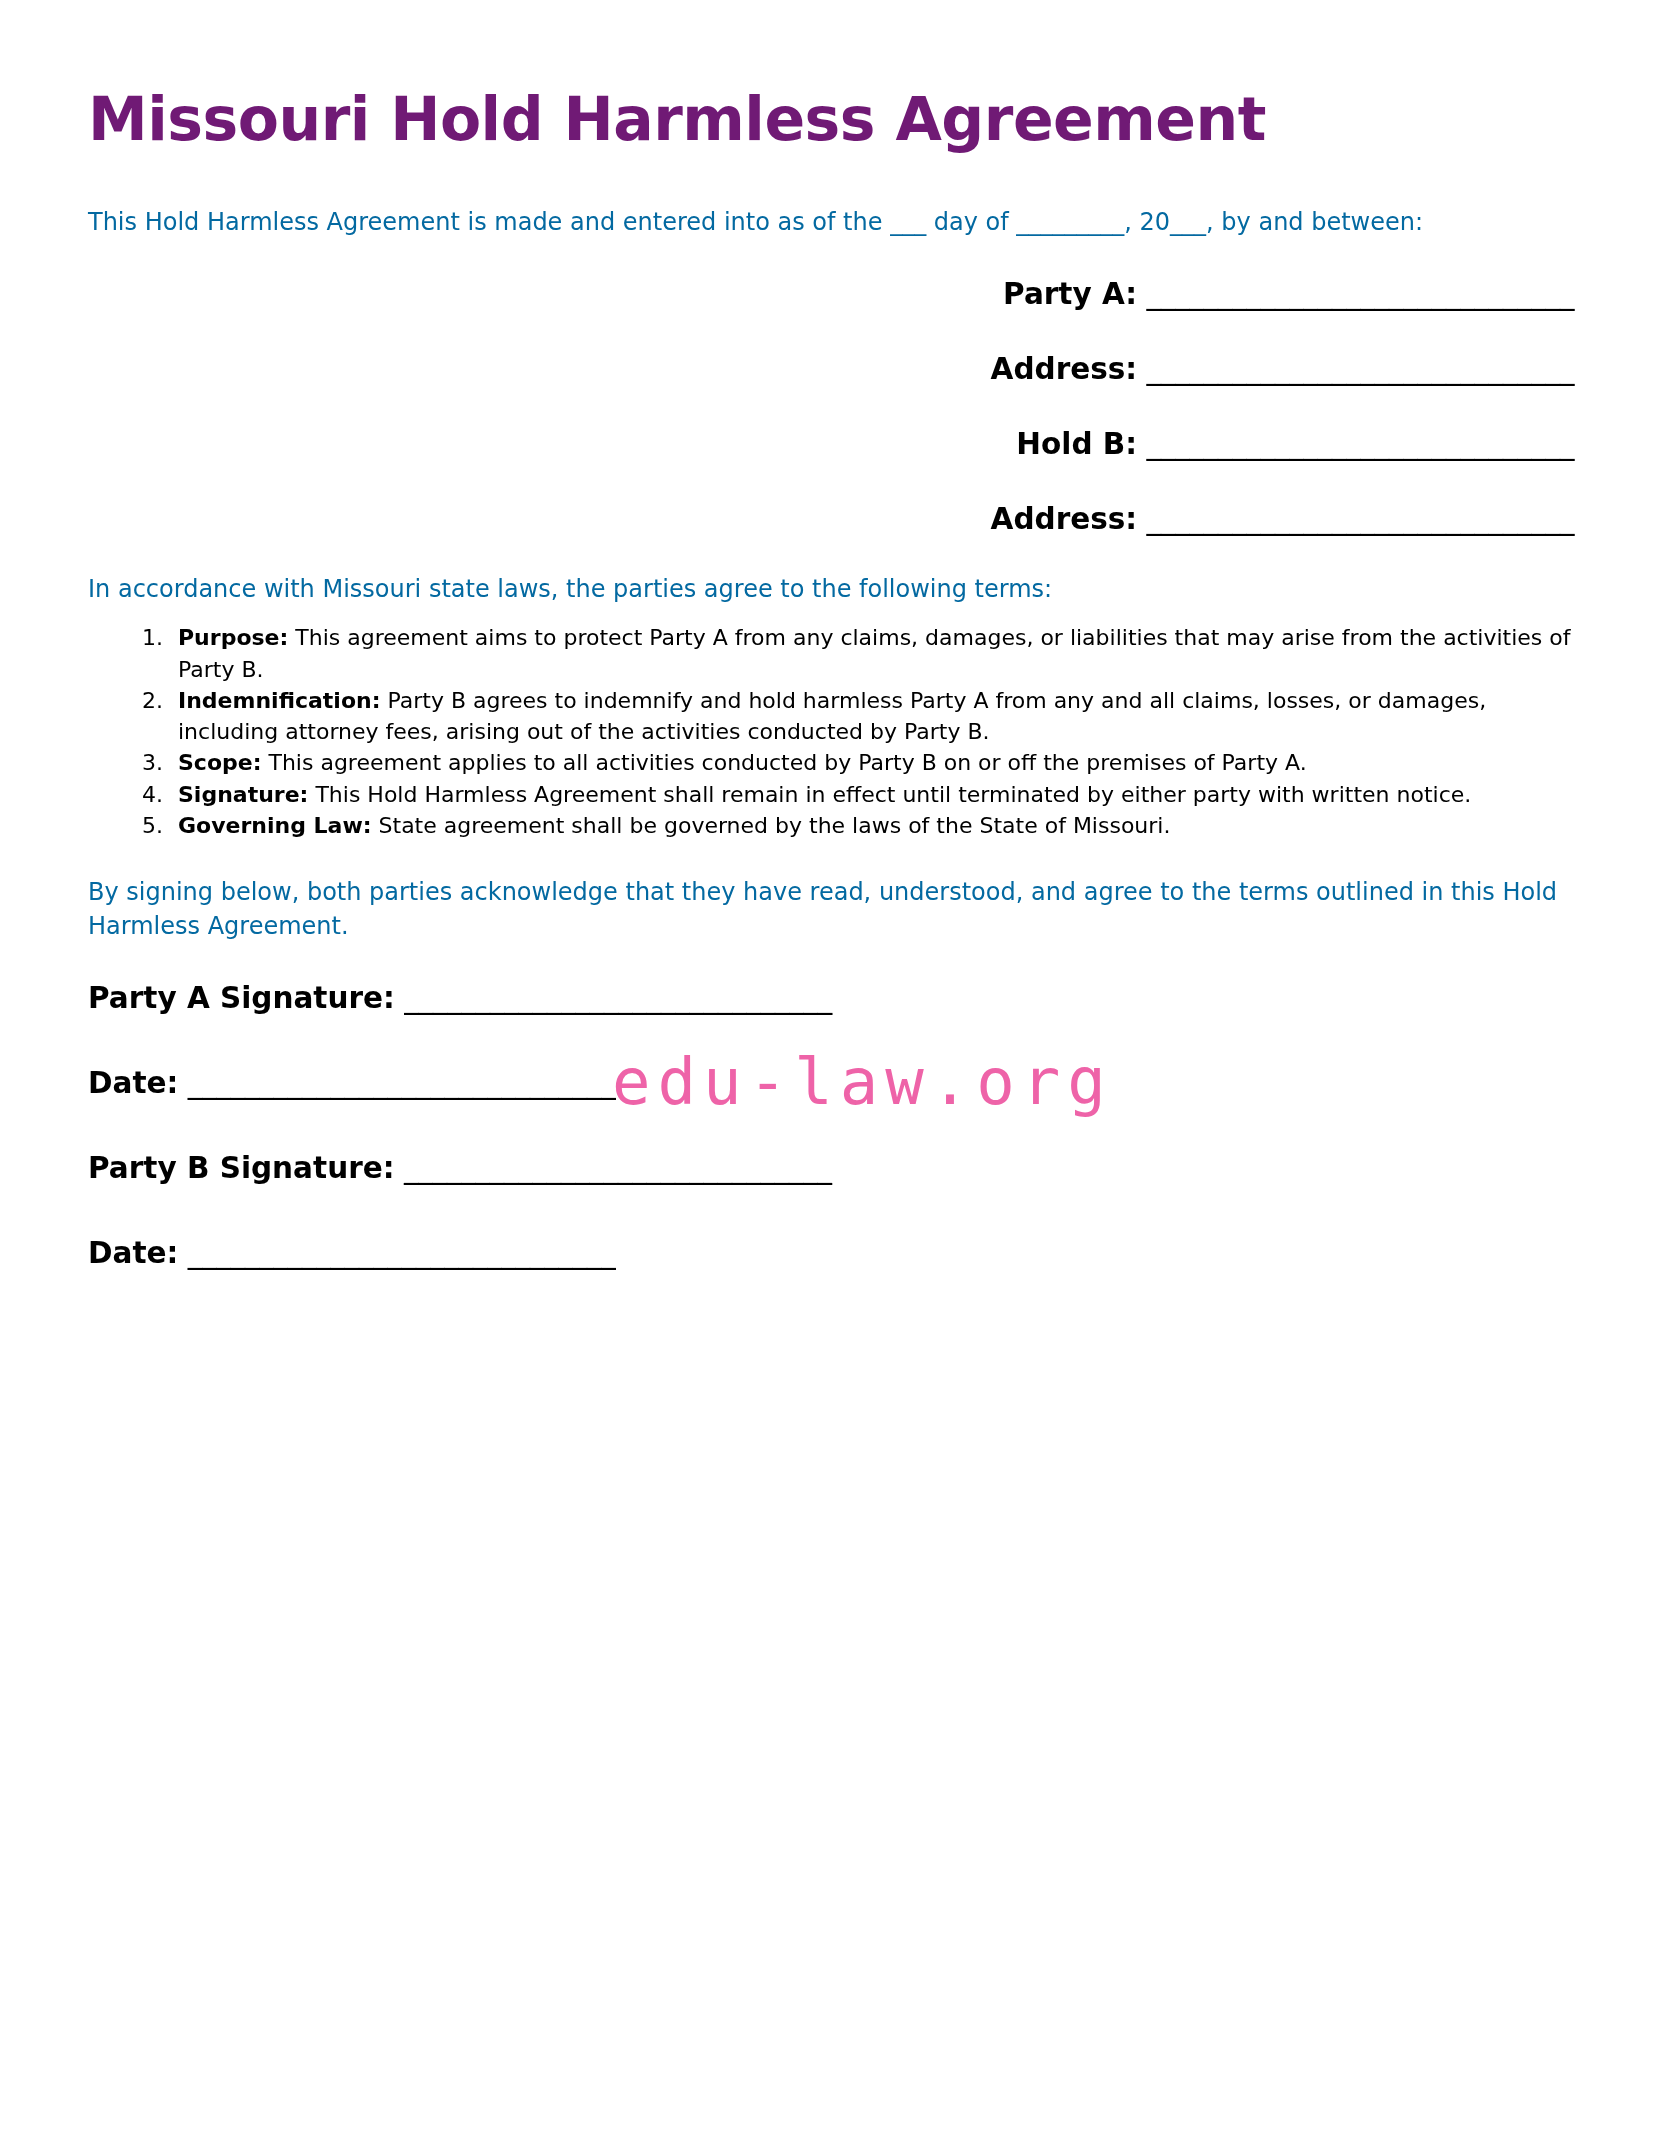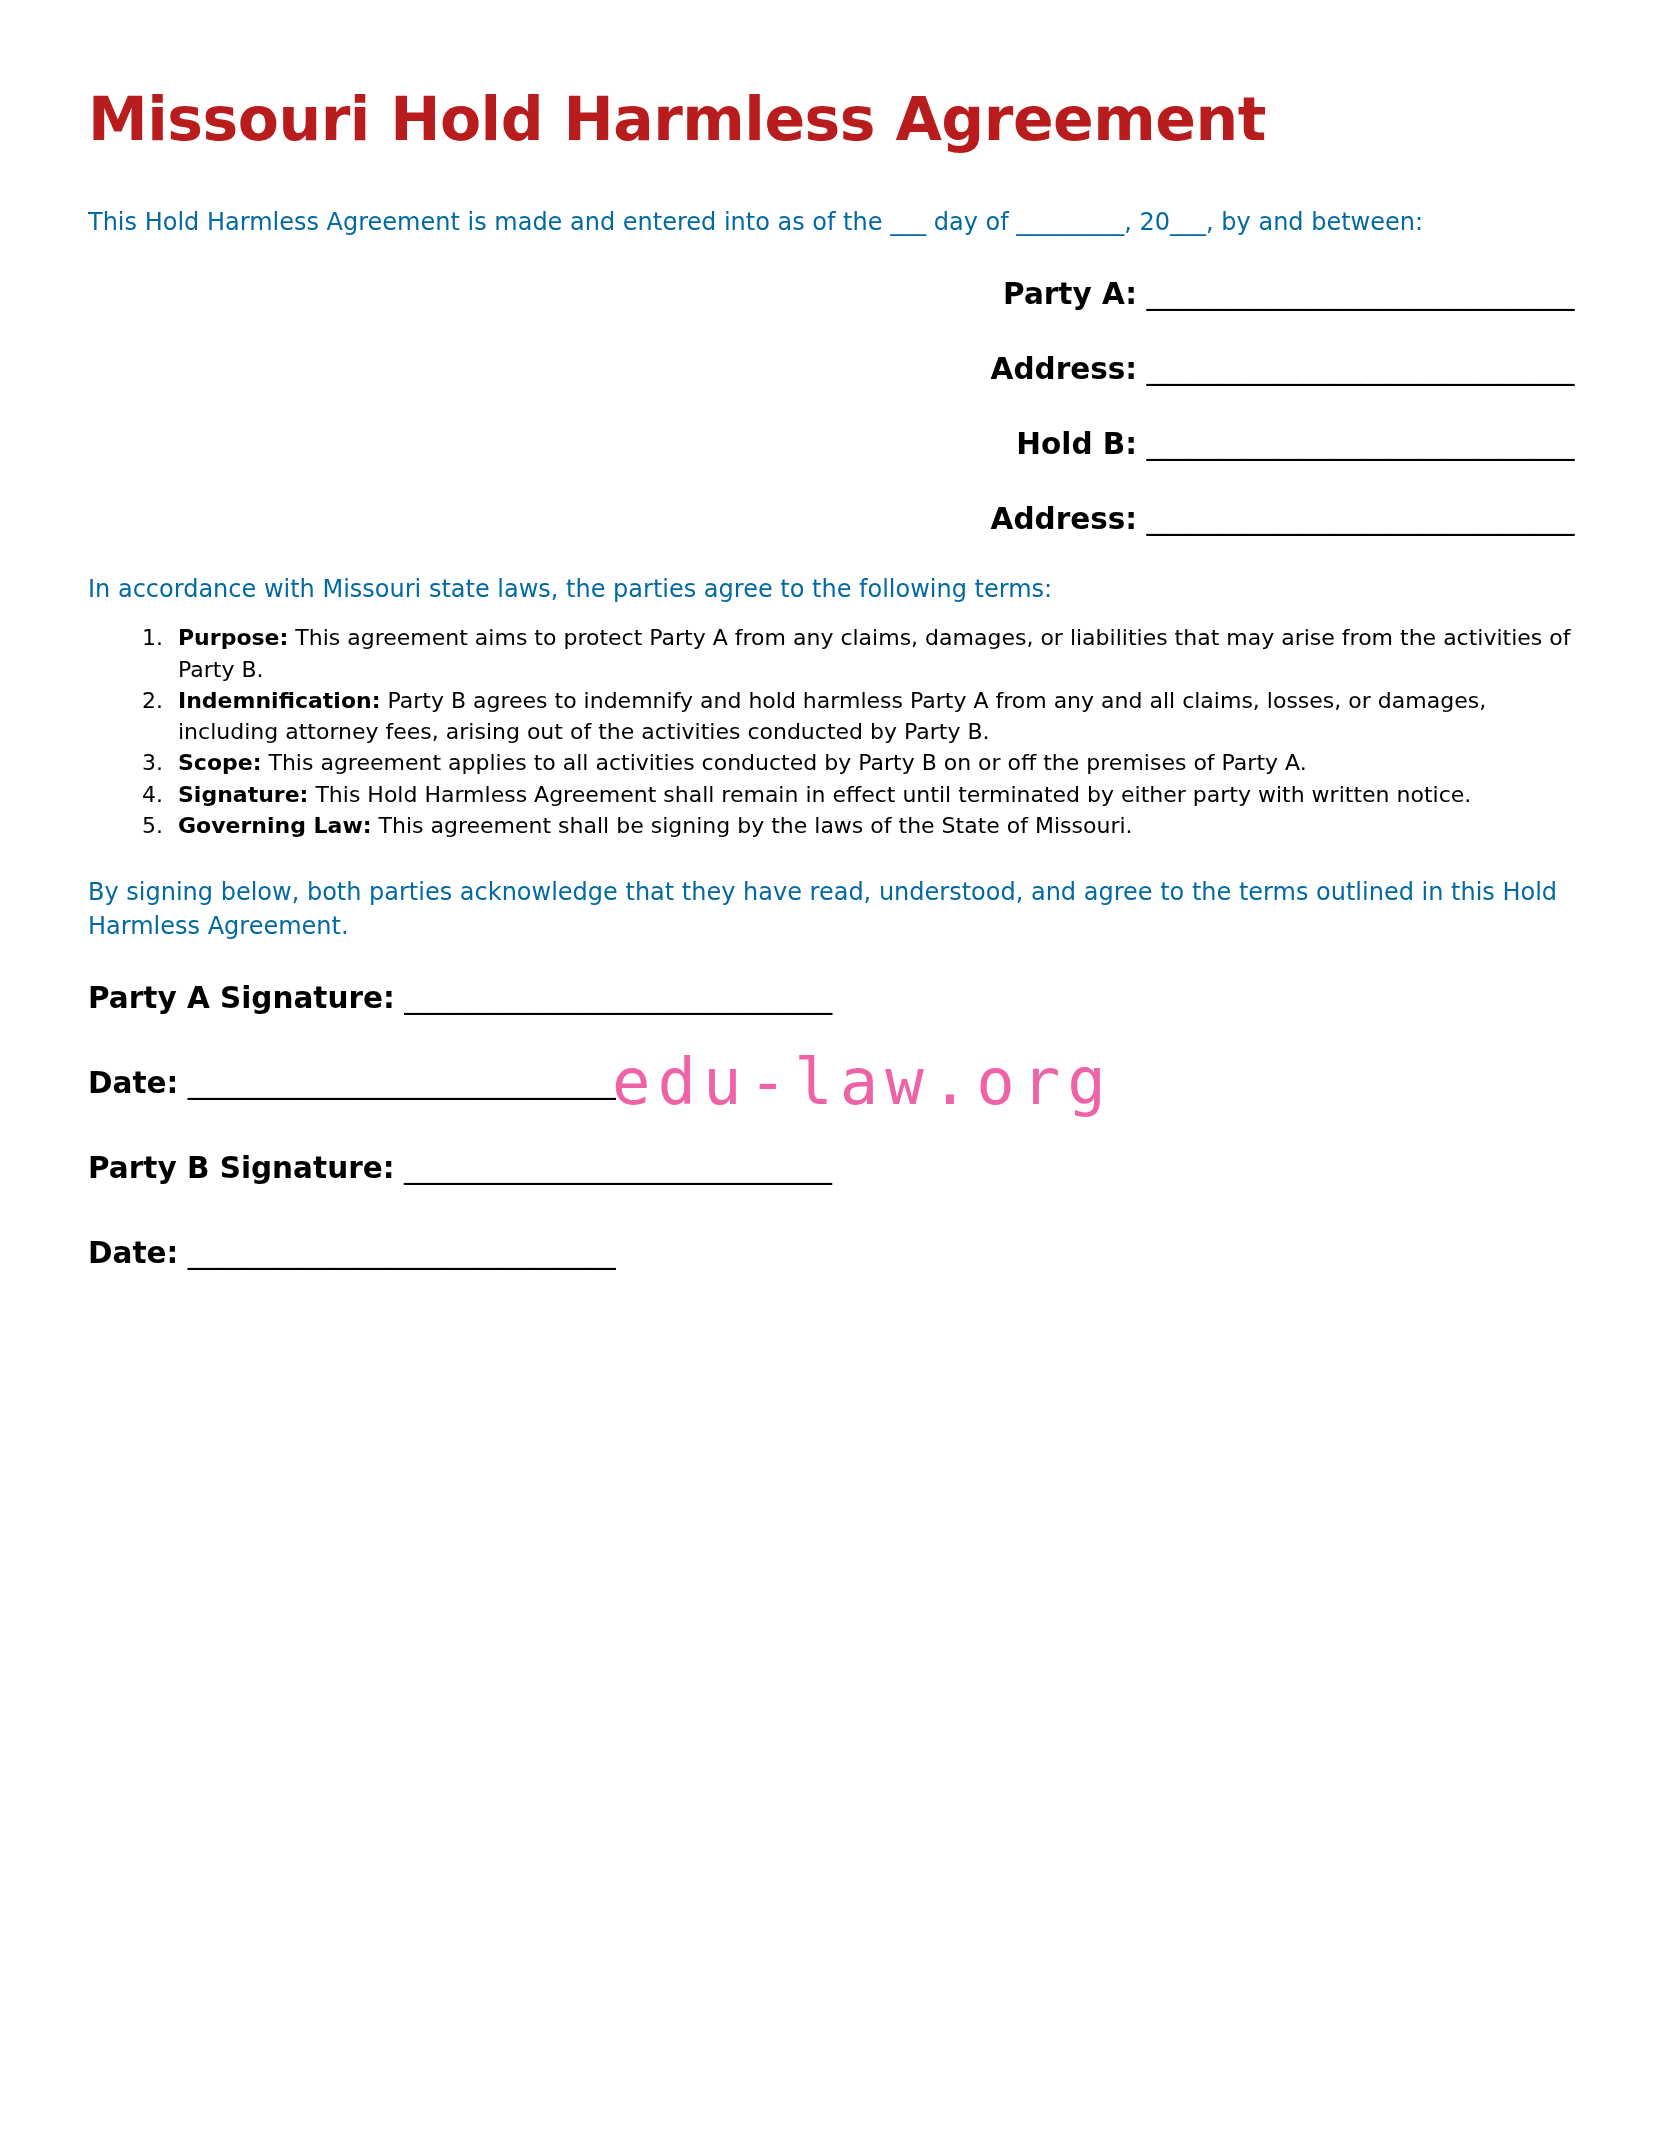--- a/index.html
+++ b/index.html
@@ -24,21 +24,21 @@
     left: 88px;
     top: 86px;
     width: 1486px;
   }
   .doc-title {
     font-size: 60px;
     font-weight: bold;
     line-height: 1.12;
     letter-spacing: -0.5px;
     margin: 0 0 52px 0;
-    color: #b91c1c;
+    color: #701a75;
   }
   .para {
     font-size: 24px;
     line-height: 1.42;
     margin: 0 0 34px 0;
     color: #0369a1;
   }
   .field-line {
     font-size: 29.5px;
     line-height: 1.45;
@@ -139,21 +139,21 @@
       <li>
         <span class="term-name">Indemnification:</span><span> Party B agrees to indemnify and hold harmless Party A from any and all claims, losses, or damages, including attorney fees, arising out of the activities conducted by Party B.</span>
       </li>
       <li>
         <span class="term-name">Scope:</span><span> This agreement applies to all activities conducted by Party B on or off the premises of Party A.</span>
       </li>
       <li>
         <span class="term-name">Signature:</span><span> This Hold Harmless Agreement shall remain in effect until terminated by either party with written notice.</span>
       </li>
       <li>
-        <span class="term-name">Governing Law:</span><span> This agreement shall be signing by the laws of the State of Missouri.</span>
+        <span class="term-name">Governing Law:</span><span> State agreement shall be governed by the laws of the State of Missouri.</span>
       </li>
     </ol>
 
     <p class="para">By signing below, both parties acknowledge that they have read, understood, and agree to the terms outlined in this Hold Harmless Agreement.</p>
 
     <div class="sig-block">
 
       <div class="sig-line">
         <span class="field-label">Party A Signature:</span>
         <span class="blank">______________________________</span>

